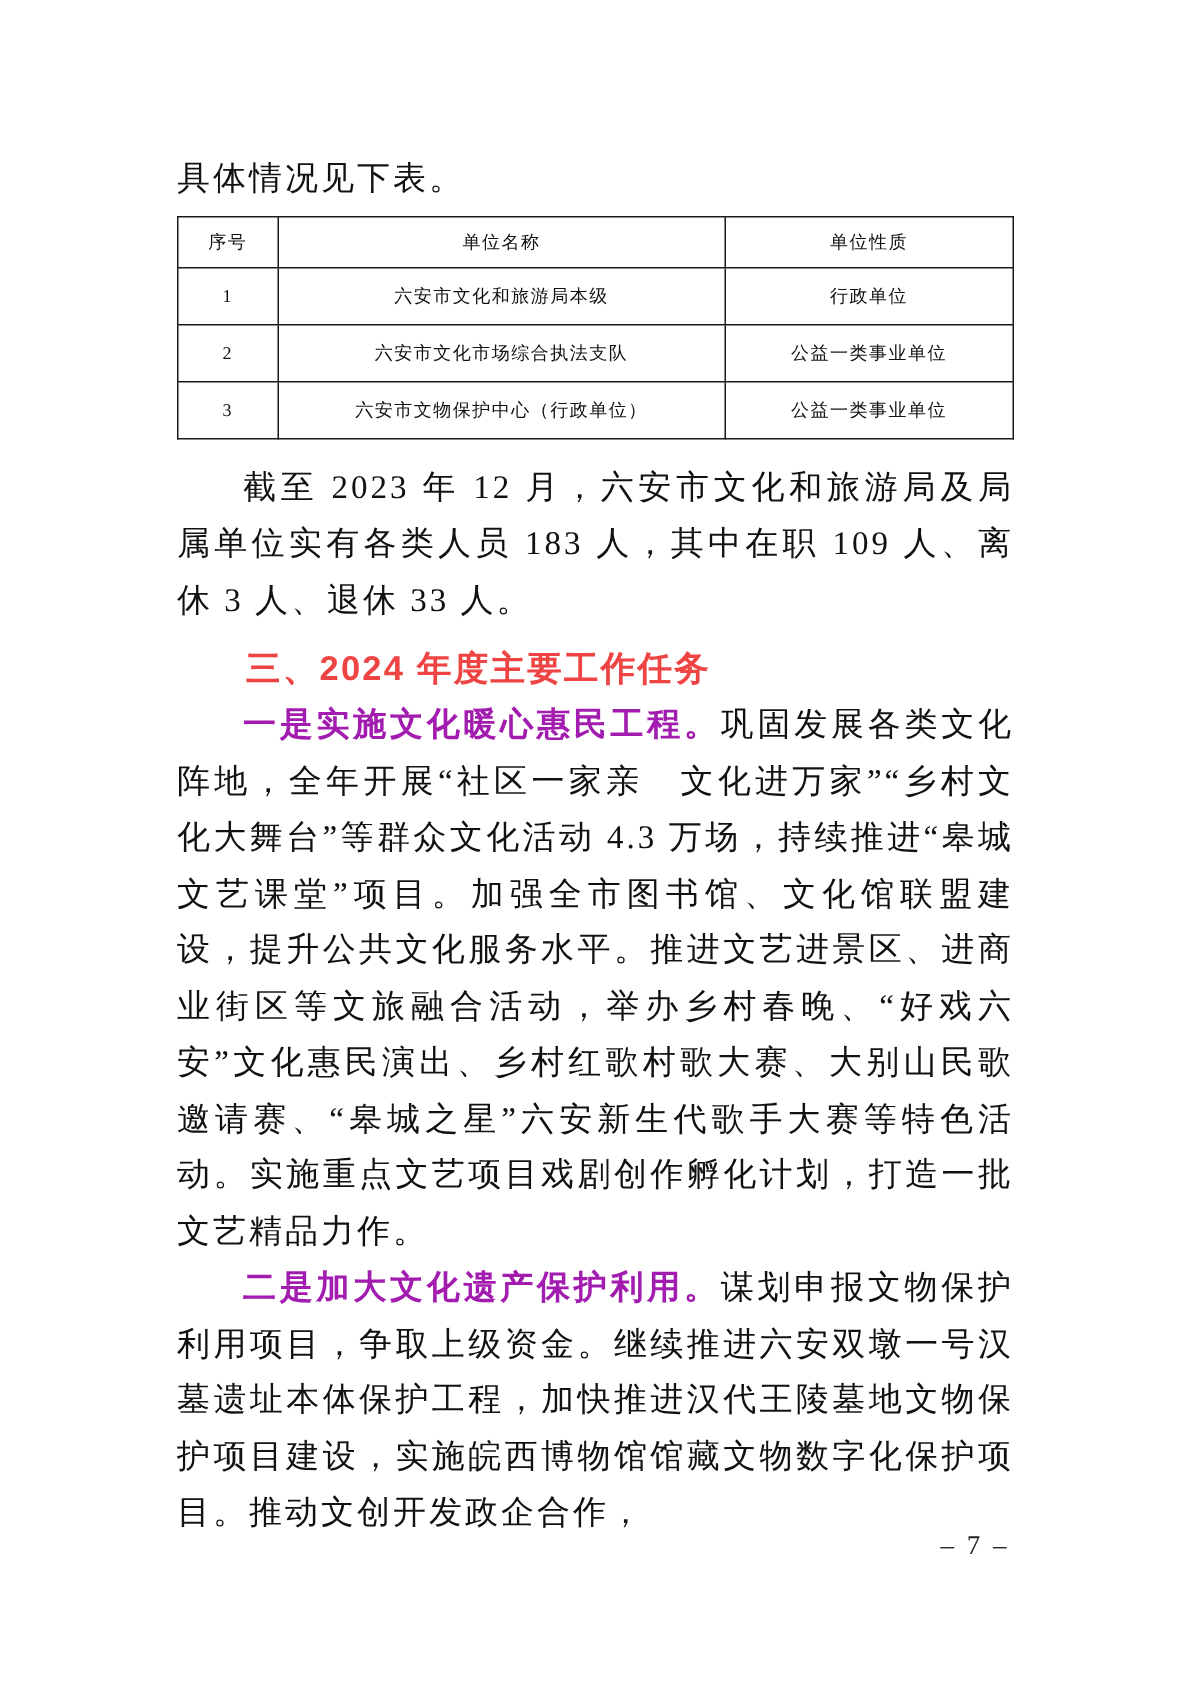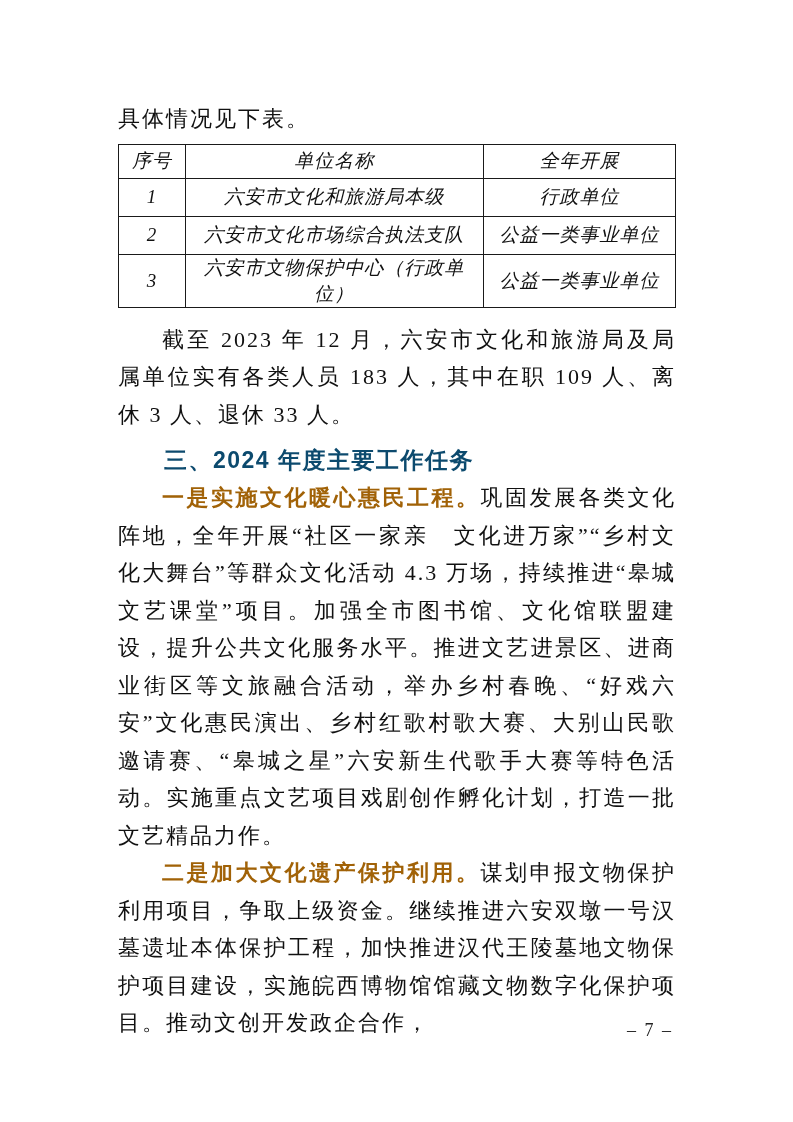--- a/index.html
+++ b/index.html
@@ -38,44 +38,43 @@
     border-collapse: collapse;
     margin-top: 6px;
     table-layout: fixed;
   }
   .units-table th,
   .units-table td {
     border: 1.6px solid #1a1a1a;
     text-align: center;
     vertical-align: middle;
     font-weight: normal;
-    font-size: 19px;
+    font-size: 12px;
     letter-spacing: 1px;
     padding: 0 2px;
-    font-style: italic;
   }
   .units-table th { height: 33px; }
   .units-table td { height: 37px; }
   .col-no   { width: 12%; }
   .col-name { width: 53.5%; }
   .col-type { width: 34.5%; }
   .para-staffing { margin-top: 13px; text-indent: 2em; }
   .section-heading {
     margin: 8px 0 0 0;
     font-size: 23px;
     line-height: 38px;
     font-weight: bold;
     letter-spacing: 1.5px;
     text-indent: 2em;
     font-family: "Liberation Sans", "DejaVu Sans", sans-serif;
-    color: #0c4a6e;
+    color: #ef4444;
   }
   .para-goals { margin-top: 8px; text-indent: 2em; }
   .para-task { margin-top: 0; text-indent: 2em; }
-  .lead { font-weight: bold; color: #a16207; }
+  .lead { font-weight: bold; color: #a21caf; }
   .page-number {
     position: absolute;
     top: 1020px;
     right: 120px;
     font-size: 18px;
     letter-spacing: 2px;
     color: #222222;
     font-family: "Liberation Serif", "DejaVu Serif", serif;
   }
 </style>
@@ -90,21 +89,21 @@
     <table class="units-table">
       <colgroup>
         <col class="col-no">
         <col class="col-name">
         <col class="col-type">
       </colgroup>
       <thead>
         <tr>
           <th>序号</th>
           <th>单位名称</th>
-          <th>全年开展</th>
+          <th>单位性质</th>
         </tr>
       </thead>
       <tbody>
         <tr>
           <td>1</td>
           <td>六安市文化和旅游局本级</td>
           <td>行政单位</td>
         </tr>
         <tr>
           <td>2</td>

